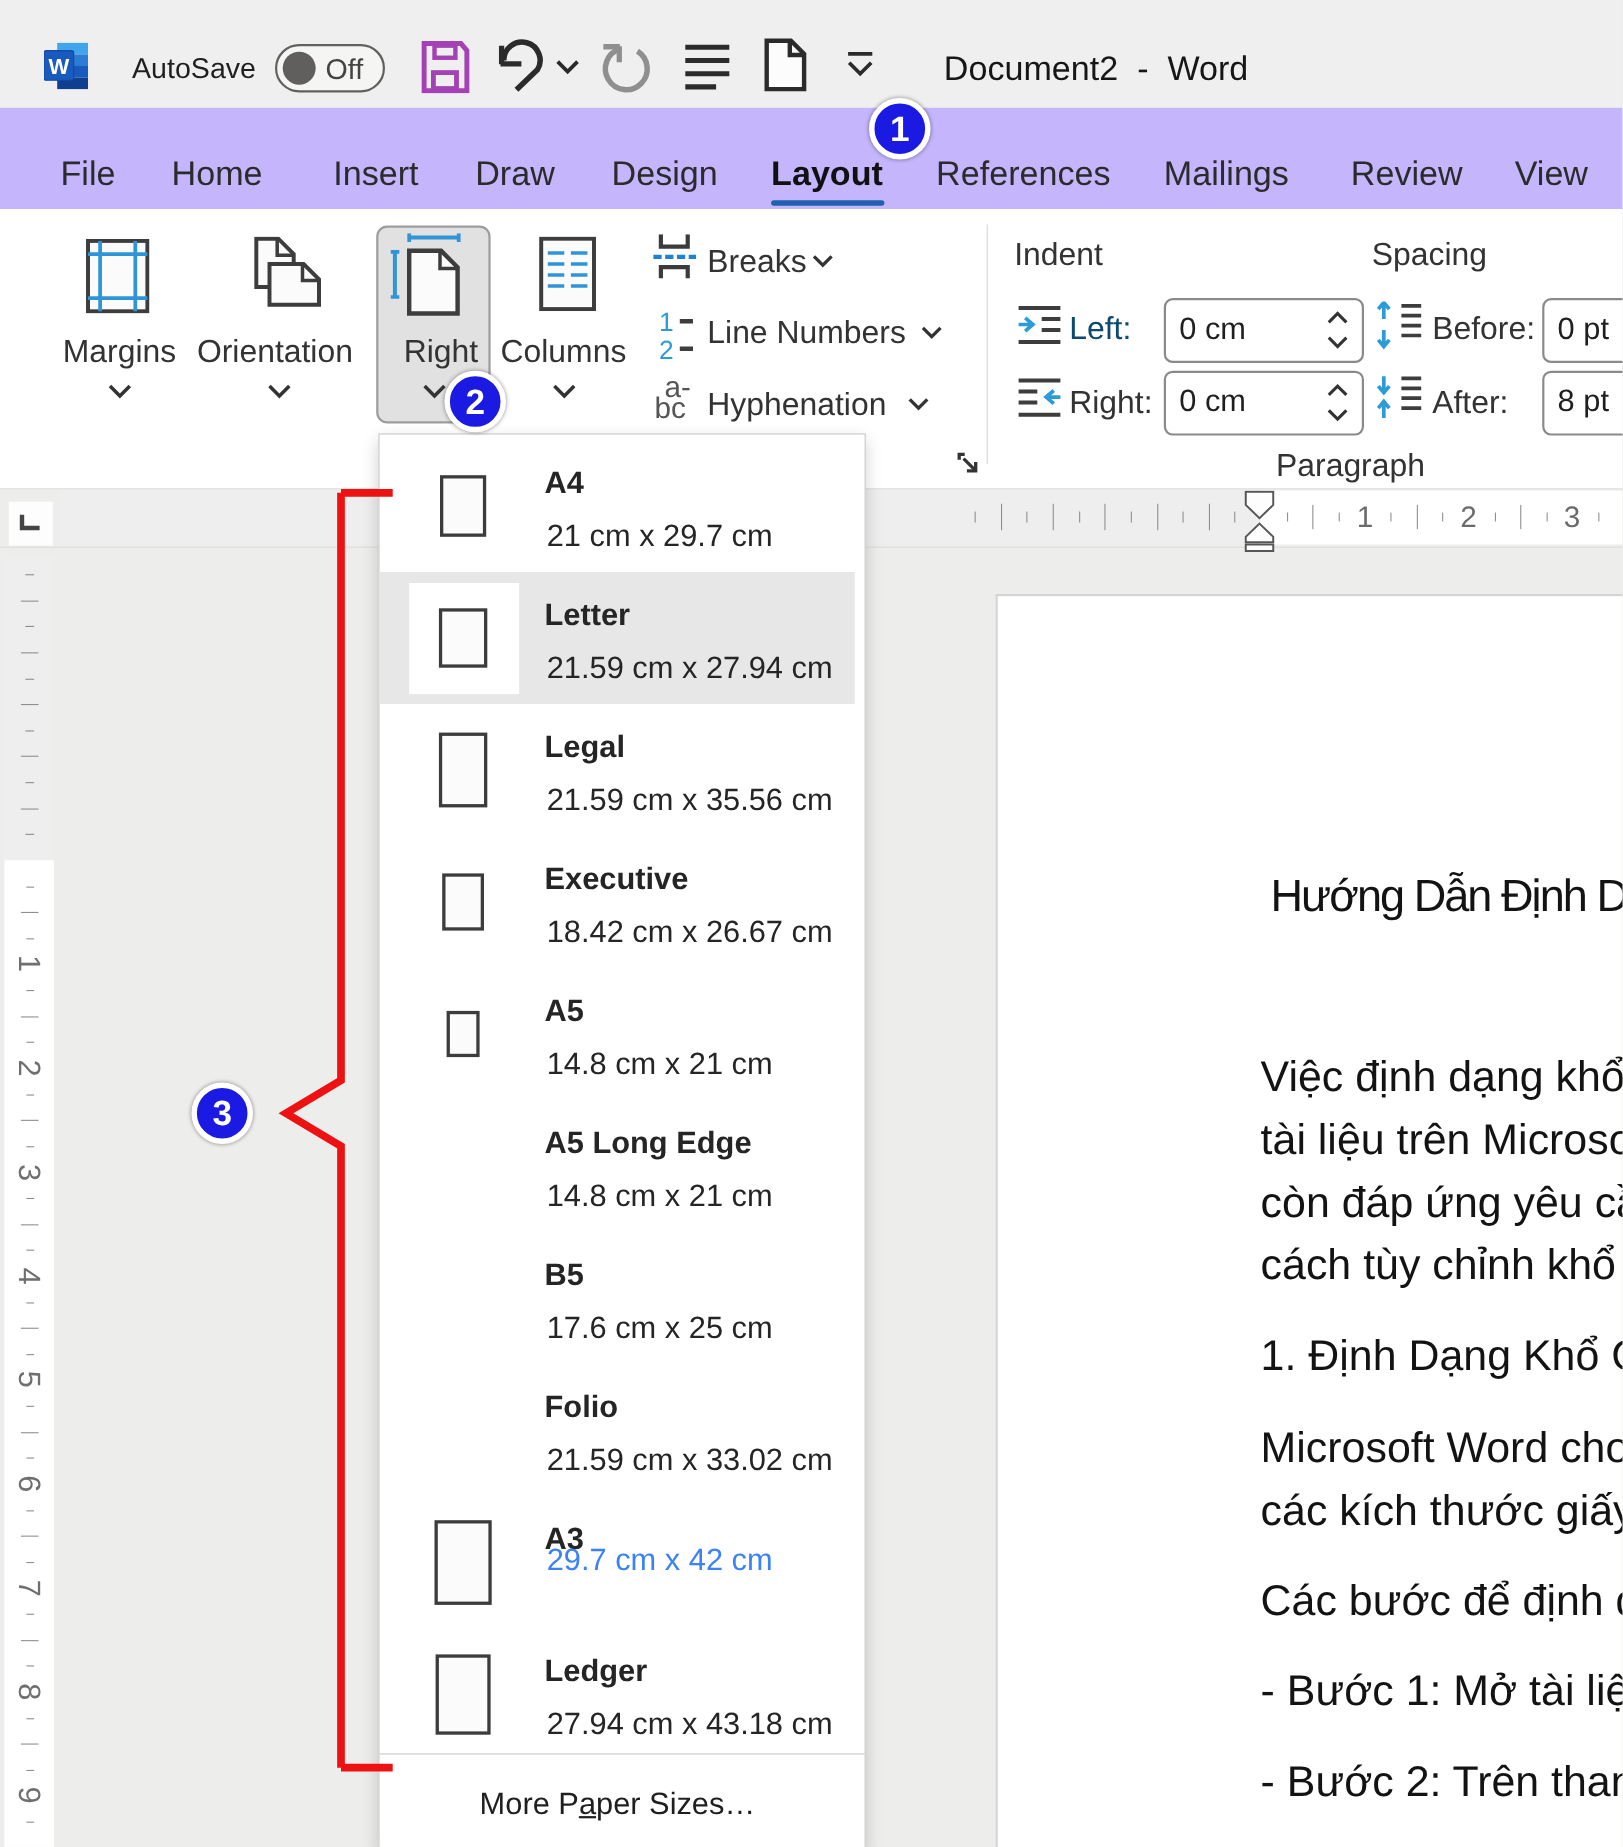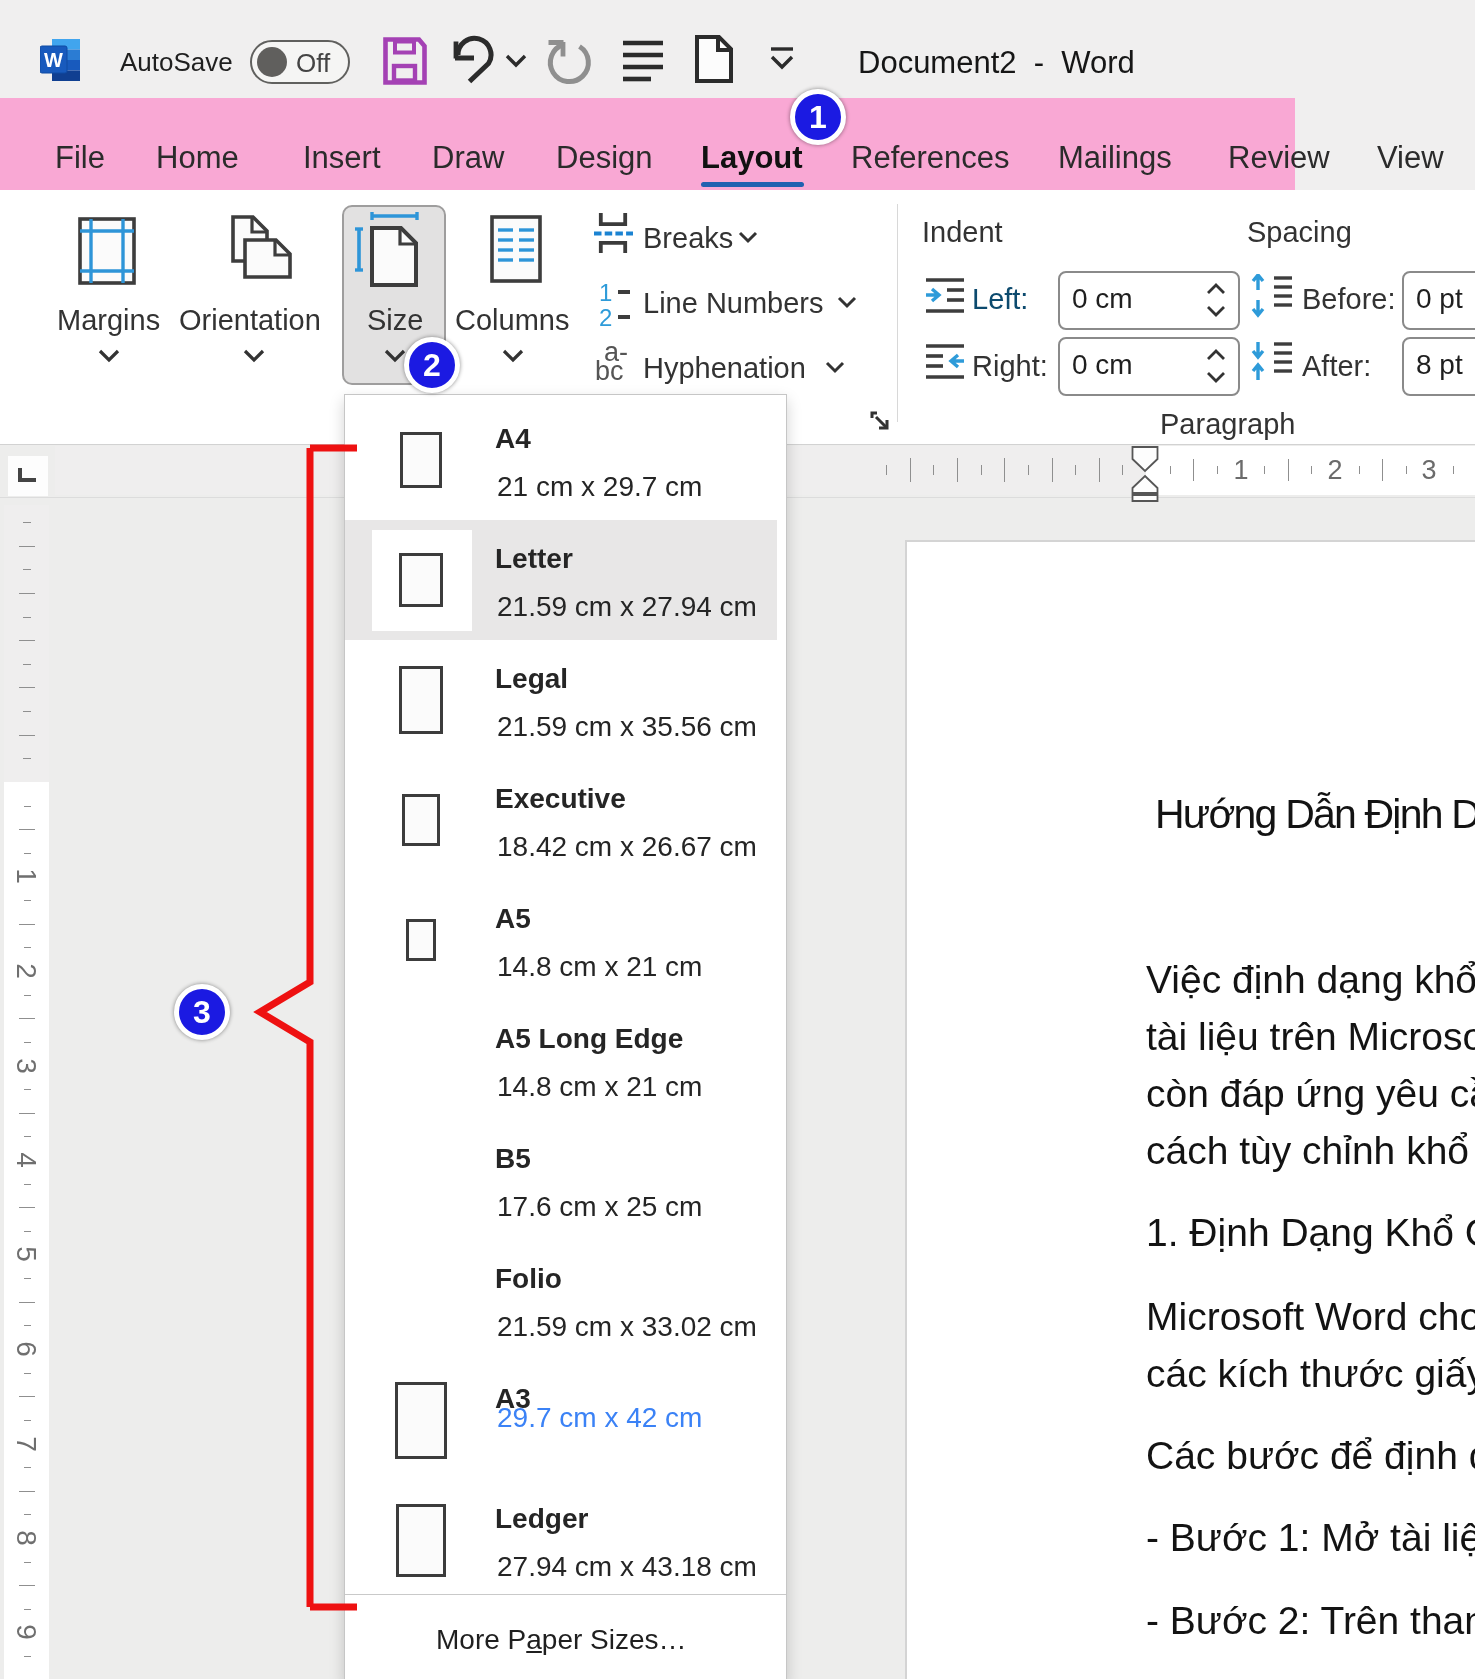--- a/index.html
+++ b/index.html
@@ -1,21 +1,21 @@
 <!DOCTYPE html>
 <html><head>
 <meta charset="utf-8">
 <style>
   html,body{margin:0;padding:0;}
   body{width:1475px;height:1679px;overflow:hidden;position:relative;
        font-family:"Liberation Sans", sans-serif;background:#f0efef;}
   .abs{position:absolute;}
   
   #topbar{left:0;top:0;width:1475px;height:98px;background:#f0efef;}
-  #tabrow{left:0;top:98px;width:1295px;height:92px;background:#f9a8d4;}
+  #tabrow{left:0;top:98px;width:1475px;height:92px;background:#c4b5fd;}
   .tab{position:absolute;top:42px;font-size:31px;color:#2b2b2b;}
   .ribbon{left:0;top:190px;width:1475px;height:254px;background:#ffffff;border-bottom:1px solid #d2d2d2;}
   #docarea{left:0;top:445px;width:1475px;height:1234px;background:#ededec;}
   .bluecirc{position:absolute;border-radius:50%;background:#1b1ae2;border:5px solid #ffffff;
      box-shadow:0 0 4px rgba(0,0,0,.45);color:#fff;font-weight:bold;text-align:center;z-index:60;}
   .icon-label{position:absolute;font-size:29px;color:#333;}
 </style>
 </head>
 <body>
 <div id="topbar" class="abs">
@@ -115,21 +115,21 @@
   <svg class="abs" style="left:355px;top:22px;" width="68" height="76" viewBox="0 0 68 76">
     <line x1="17" y1="4" x2="62" y2="4" stroke="#2e95d8" stroke-width="3.6"></line>
     <line x1="17" y1="0" x2="17" y2="8" stroke="#2e95d8" stroke-width="3.4"></line>
     <line x1="62" y1="0" x2="62" y2="8" stroke="#2e95d8" stroke-width="3.4"></line>
     <line x1="4" y1="17" x2="4" y2="58" stroke="#2e95d8" stroke-width="3.6"></line>
     <line x1="0" y1="17" x2="8" y2="17" stroke="#2e95d8" stroke-width="3.4"></line>
     <line x1="0" y1="58" x2="8" y2="58" stroke="#2e95d8" stroke-width="3.4"></line>
     <path d="M17 16 H46 L61 31 V73 H17 Z" fill="#fbfbfb" stroke="#3d3d3d" stroke-width="4"></path>
     <path d="M45 17 V32 H60" fill="none" stroke="#3d3d3d" stroke-width="3.2"></path>
   </svg>
-  <div class="icon-label" style="left:172px;top:114px;left:367px;">Size</div>
+  <div class="icon-label" style="left:172px;top:114px;left:367px;">Right</div>
   <svg class="abs" style="left:383px;top:158px;" width="24" height="16" viewBox="0 0 24 16">
       <path d="M3 3 L12 12 L21 3" fill="none" stroke="#333" stroke-width="3.2"></path>
     </svg>
 
   <svg class="abs" style="left:490px;top:25px;" width="52" height="68" viewBox="0 0 52 68">
     <rect x="2" y="2" width="48" height="64" fill="#fbfbfb" stroke="#3d3d3d" stroke-width="3.6"></rect>
     <g stroke="#2e95d8" stroke-width="3.4">
       <line x1="8" y1="15" x2="23" y2="15"></line>
         <line x1="29" y1="15" x2="44" y2="15"></line>
       <line x1="8" y1="25" x2="23" y2="25"></line>

